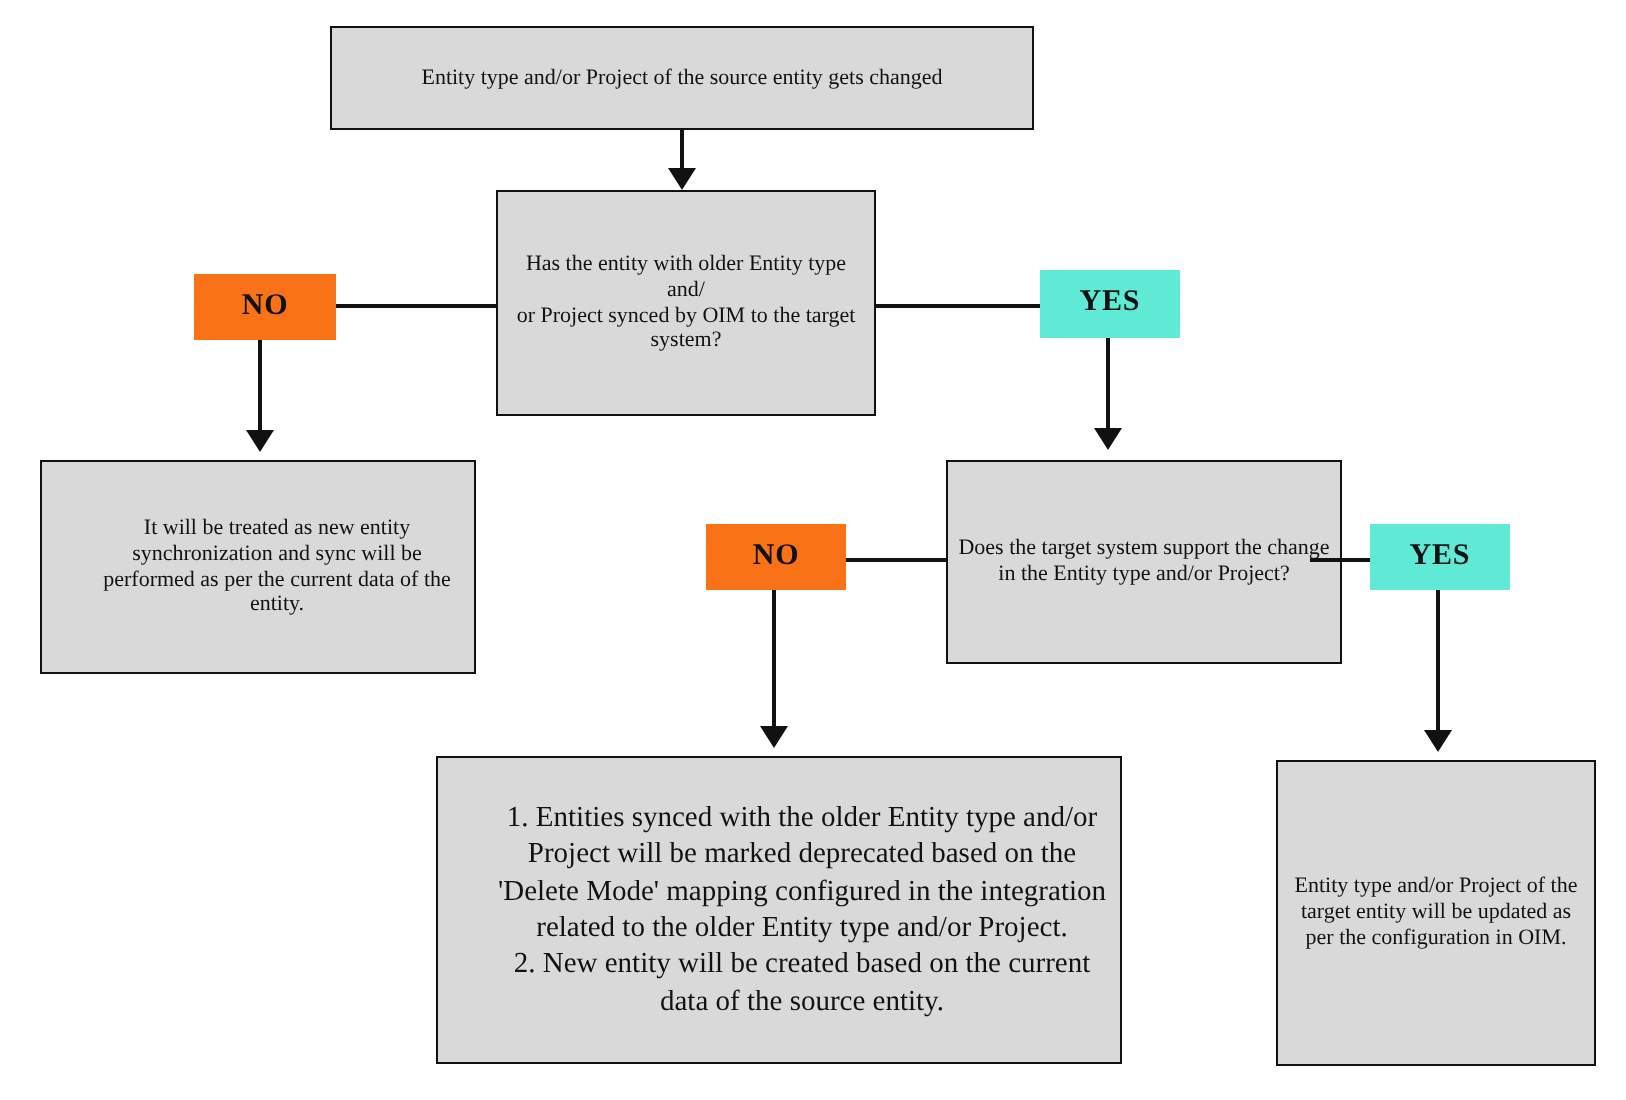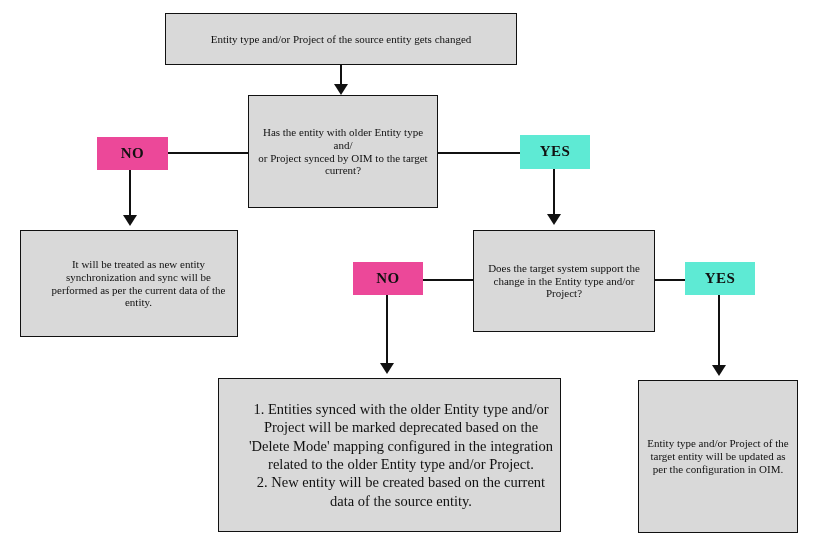--- a/index.html
+++ b/index.html
@@ -24,21 +24,21 @@
     display: flex;
     align-items: center;
     justify-content: center;
     text-align: center;
     line-height: 1.18;
     font-size: 11px;
     padding: 2px 5px;
     white-space: pre-line;
   }
   .node.dark {
-    background: #ec4899;
+    background: #f97316;
     border: none;
     font-weight: bold;
     font-size: 15px;
     letter-spacing: 0.4px;
   }
   .node.light-label {
     background: #5eead4;
     border: none;
     font-weight: bold;
     font-size: 15px;
@@ -69,37 +69,37 @@
 <body>
 
 <div id="canvas">
 
   <div class="node" style="left:165px; top:13px; width:352px; height:52px;">Entity type and/or Project of the source entity gets changed</div>
 
   <div class="edge v" style="left:340px; top:65px; height:23px;"></div>
   <div class="arrowhead" style="left:334px; top:84px;"></div>
 
   <div class="node" style="left:248px; top:95px; width:190px; height:113px;">Has the entity with older Entity type and/
-or Project synced  by OIM to the target current?</div>
+or Project synced  by OIM to the target system?</div>
 
   <div class="edge h" style="left:168px; top:152px; width:80px;"></div>
   <div class="node dark" style="left:97px; top:137px; width:71px; height:33px;">NO</div>
 
   <div class="edge v" style="left:129px; top:170px; height:48px;"></div>
   <div class="arrowhead" style="left:123px; top:215px;"></div>
 
   <div class="node" style="left:20px; top:230px; width:218px; height:107px;padding-left:24px;">It will be treated as new entity synchronization and sync will be performed as per the current data of the entity.</div>
 
   <div class="edge h" style="left:438px; top:152px; width:82px;"></div>
   <div class="node light-label" style="left:520px; top:135px; width:70px; height:34px;">YES</div>
 
   <div class="edge v" style="left:553px; top:169px; height:48px;"></div>
   <div class="arrowhead" style="left:547px; top:214px;"></div>
 
-  <div class="node" style="left:473px; top:230px; width:182px; height:102px;">Does the target system support the change in the Entity type and/or Project?</div>
+  <div class="node" style="left:473px; top:230px; width:198px; height:102px;">Does the target system support the change in the Entity type and/or Project?</div>
 
   <div class="edge h" style="left:423px; top:279px; width:50px;"></div>
   <div class="node dark" style="left:353px; top:262px; width:70px; height:33px;">NO</div>
 
   <div class="edge v" style="left:386px; top:295px; height:70px;"></div>
   <div class="arrowhead" style="left:380px; top:363px;"></div>
 
   <div class="node listbox" style="left:218px; top:378px; width:343px; height:154px;">1. Entities synced with the older Entity type and/or Project will be marked deprecated based on the 'Delete Mode' mapping configured in the integration related to the older Entity type and/or Project.
 2. New entity will be created based on the current data of the source entity.</div>
 

